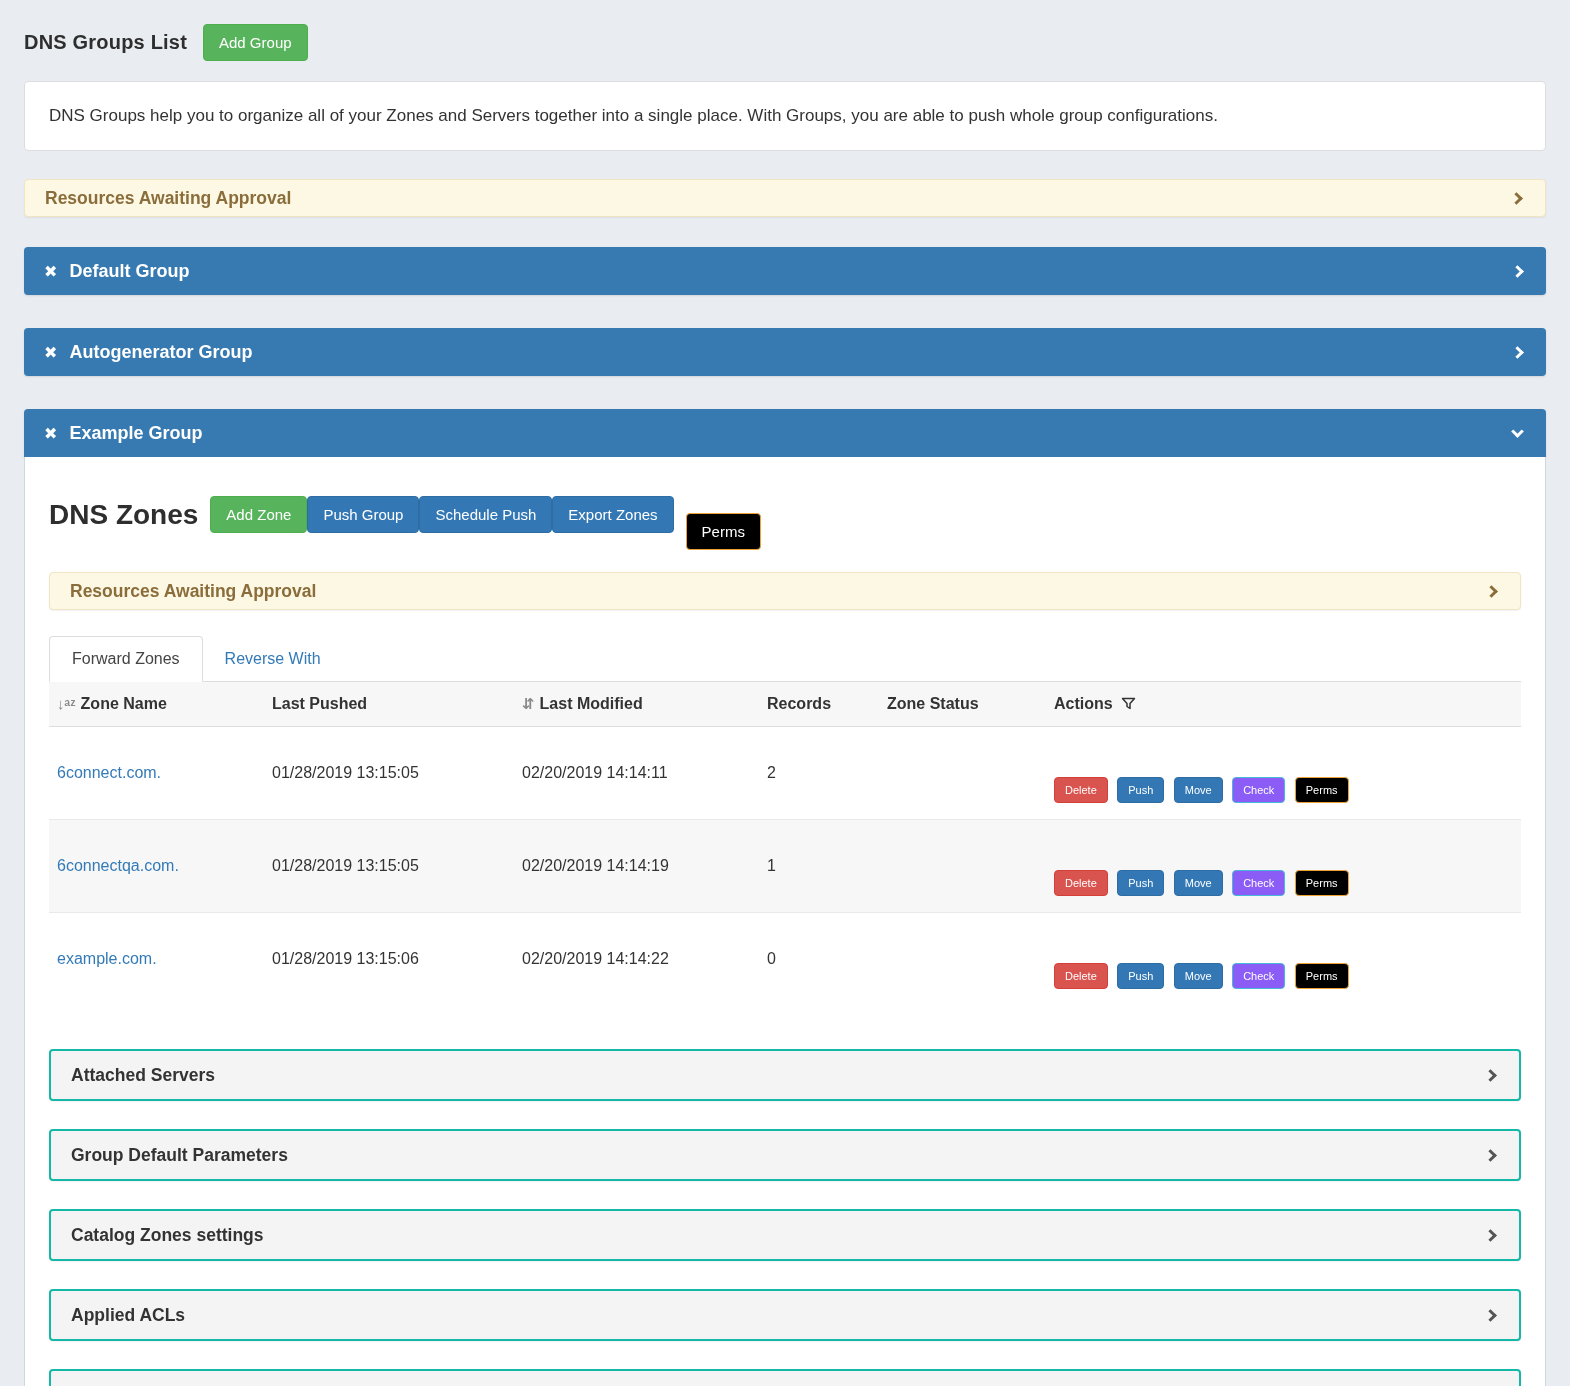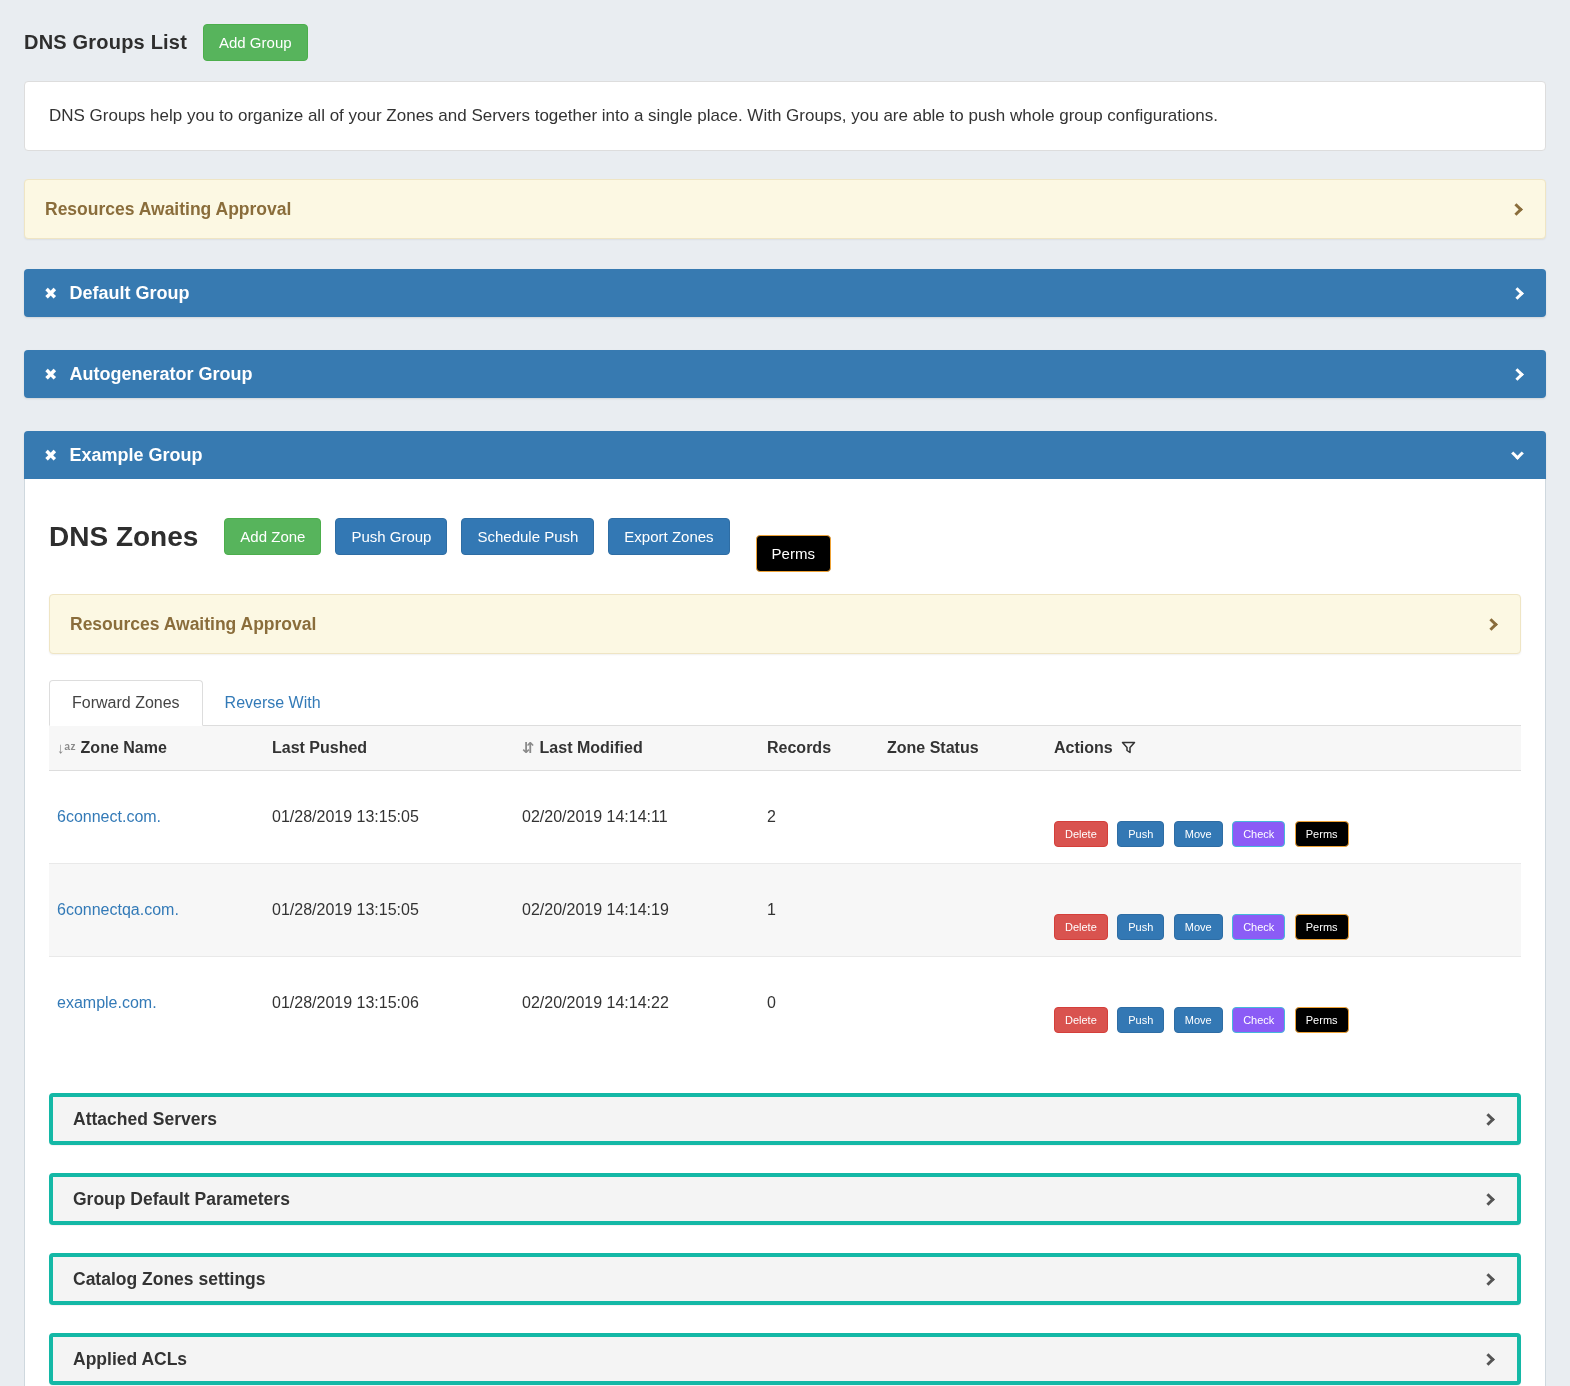--- a/index.html
+++ b/index.html
@@ -32,21 +32,21 @@
 
   
   .desc-box {
     background: #fff; border: 1px solid #ddd; border-radius: 4px;
     padding: 24px 24px; font-size: 17px; color: #333; margin-bottom: 28px;
   }
 
   
   .approval {
     background: #fcf8e3; border: 1px solid #efe5c4; border-radius: 4px;
-    padding: 0 20px; height: 60px; display: flex; align-items: center;
+    padding: 0 20px; height: 38px; display: flex; align-items: center;
     justify-content: space-between; color: #8a6d3b; font-weight: 700; font-size: 17.5px;
     box-shadow: 0 1px 2px rgba(0,0,0,0.06); cursor: pointer;
   }
   .approval-top { margin-bottom: 30px; }
 
   
   .chev {
     width: 9px; height: 9px; display: inline-block;
     border-right: 3px solid currentColor; border-bottom: 3px solid currentColor;
     transform: rotate(-45deg); margin-right: 4px;
@@ -66,21 +66,21 @@
   .group-header .x-icon { margin-right: 12px; font-size: 16px; cursor: pointer; }
   .group-header .spacer { flex: 1; }
   .group-header.expanded { border-radius: 4px 4px 0 0; margin-bottom: 0; }
 
   
   .panel-body {
     background: #fff; border: 1px solid #cfd8de; border-top: none;
     border-radius: 0 0 4px 4px; padding: 22px 24px 28px; margin-bottom: 26px;
   }
 
-  .zones-toolbar { display: flex; align-items: center; gap: 14px; margin-bottom: 22px; }
+  .zones-toolbar { display: flex; align-items: center; margin-bottom: 22px; }
   .section-title { font-size: 28px; font-weight: 700; margin: 0 12px 0 0; color: #2e2e2e; }
   .perms-gap { margin-left: 12px; }
 
   .approval-inner { margin-bottom: 0; }
 
   
   .tabs { display: flex; border-bottom: 1px solid #ddd; margin-top: 26px; align-items: flex-end; }
   .tab {
     padding: 13px 22px; font-size: 16px; cursor: pointer;
   }
@@ -105,21 +105,21 @@
   .col-mod    { width: 245px; }
   .col-rec    { width: 120px; }
   .col-status { width: 167px; }
   .zone-link { color: #337ab7; text-decoration: none; cursor: pointer; }
   .sorticon { color: #8a8a8a; margin-right: 5px; font-size: 15px; }
   .actions-cell .btn { margin-right: 5px; }
   .filter-svg { vertical-align: -2px; margin-left: 8px; cursor: pointer; }
 
   
   .accordion {
-    background: #f4f4f4; border: 4px solid #14b8a6; border-radius: 4px;
+    background: #f4f4f4; border: 2px solid #14b8a6; border-radius: 4px;
     height: 52px; display: flex; align-items: center; justify-content: space-between;
     padding: 0 20px; font-weight: 700; font-size: 17.5px; color: #333;
     margin-top: 28px; cursor: pointer; box-shadow: 0 1px 1px rgba(0,0,0,0.05);
   }
   .accordion.first { margin-top: 44px; }
 
   
   .partial-bar {
     background: #377ab1; border-radius: 4px 4px 0 0; height: 48px;
     box-shadow: 0 1px 2px rgba(0,0,0,0.10);

